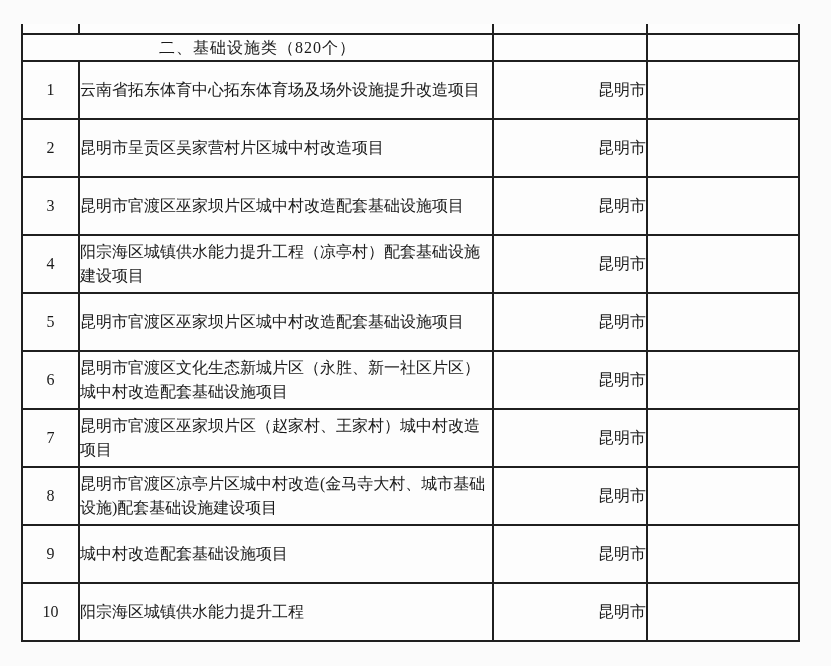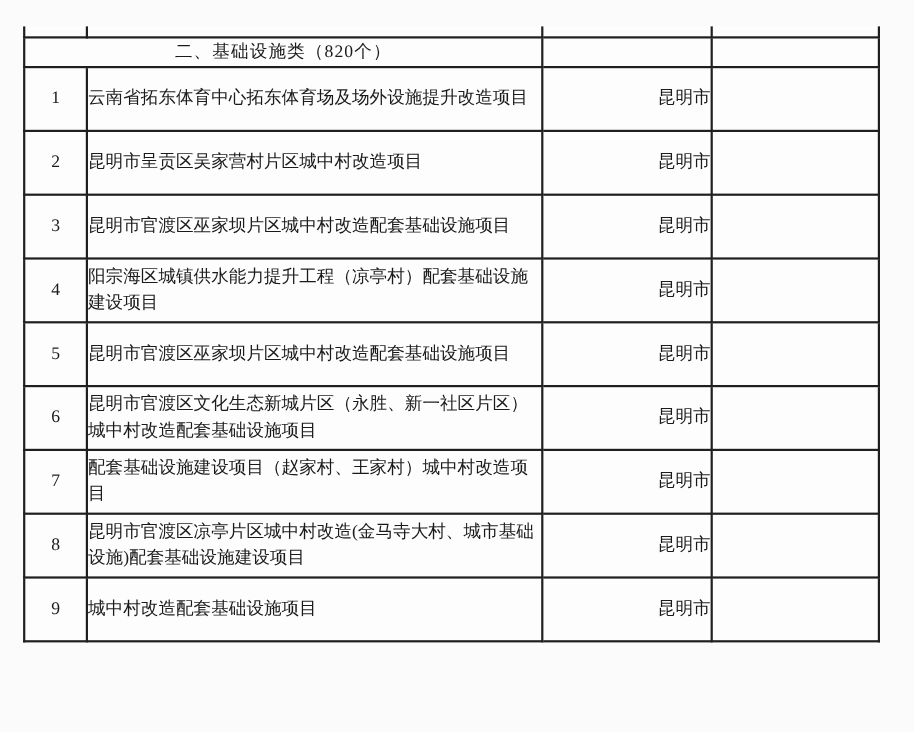--- a/index.html
+++ b/index.html
@@ -114,31 +114,37 @@
       <td></td>
     </tr>
     <tr class="data-row">
       <td class="num-cell">6</td>
       <td class="name-cell">昆明市官渡区文化生态新城片区（永胜、新一社区片区）城中村改造配套基础设施项目</td>
       <td class="center">昆明市</td>
       <td></td>
     </tr>
     <tr class="data-row">
       <td class="num-cell">7</td>
-      <td class="name-cell">配套基础设施建设项目（赵家村、王家村）城中村改造项目</td>
+      <td class="name-cell">昆明市官渡区巫家坝片区（赵家村、王家村）城中村改造项目</td>
       <td class="center">昆明市</td>
       <td></td>
     </tr>
     <tr class="data-row">
       <td class="num-cell">8</td>
       <td class="name-cell">昆明市官渡区凉亭片区城中村改造(金马寺大村、城市基础设施)配套基础设施建设项目</td>
       <td class="center">昆明市</td>
       <td></td>
     </tr>
     <tr class="data-row">
       <td class="num-cell">9</td>
       <td class="name-cell">城中村改造配套基础设施项目</td>
       <td class="center">昆明市</td>
       <td></td>
     </tr>
+    <tr class="data-row">
+      <td class="num-cell">10</td>
+      <td class="name-cell">阳宗海区城镇供水能力提升工程</td>
+      <td class="center">昆明市</td>
+      <td></td>
+    </tr>
   </tbody>
     </table>
 </div>
 
 </body></html>

